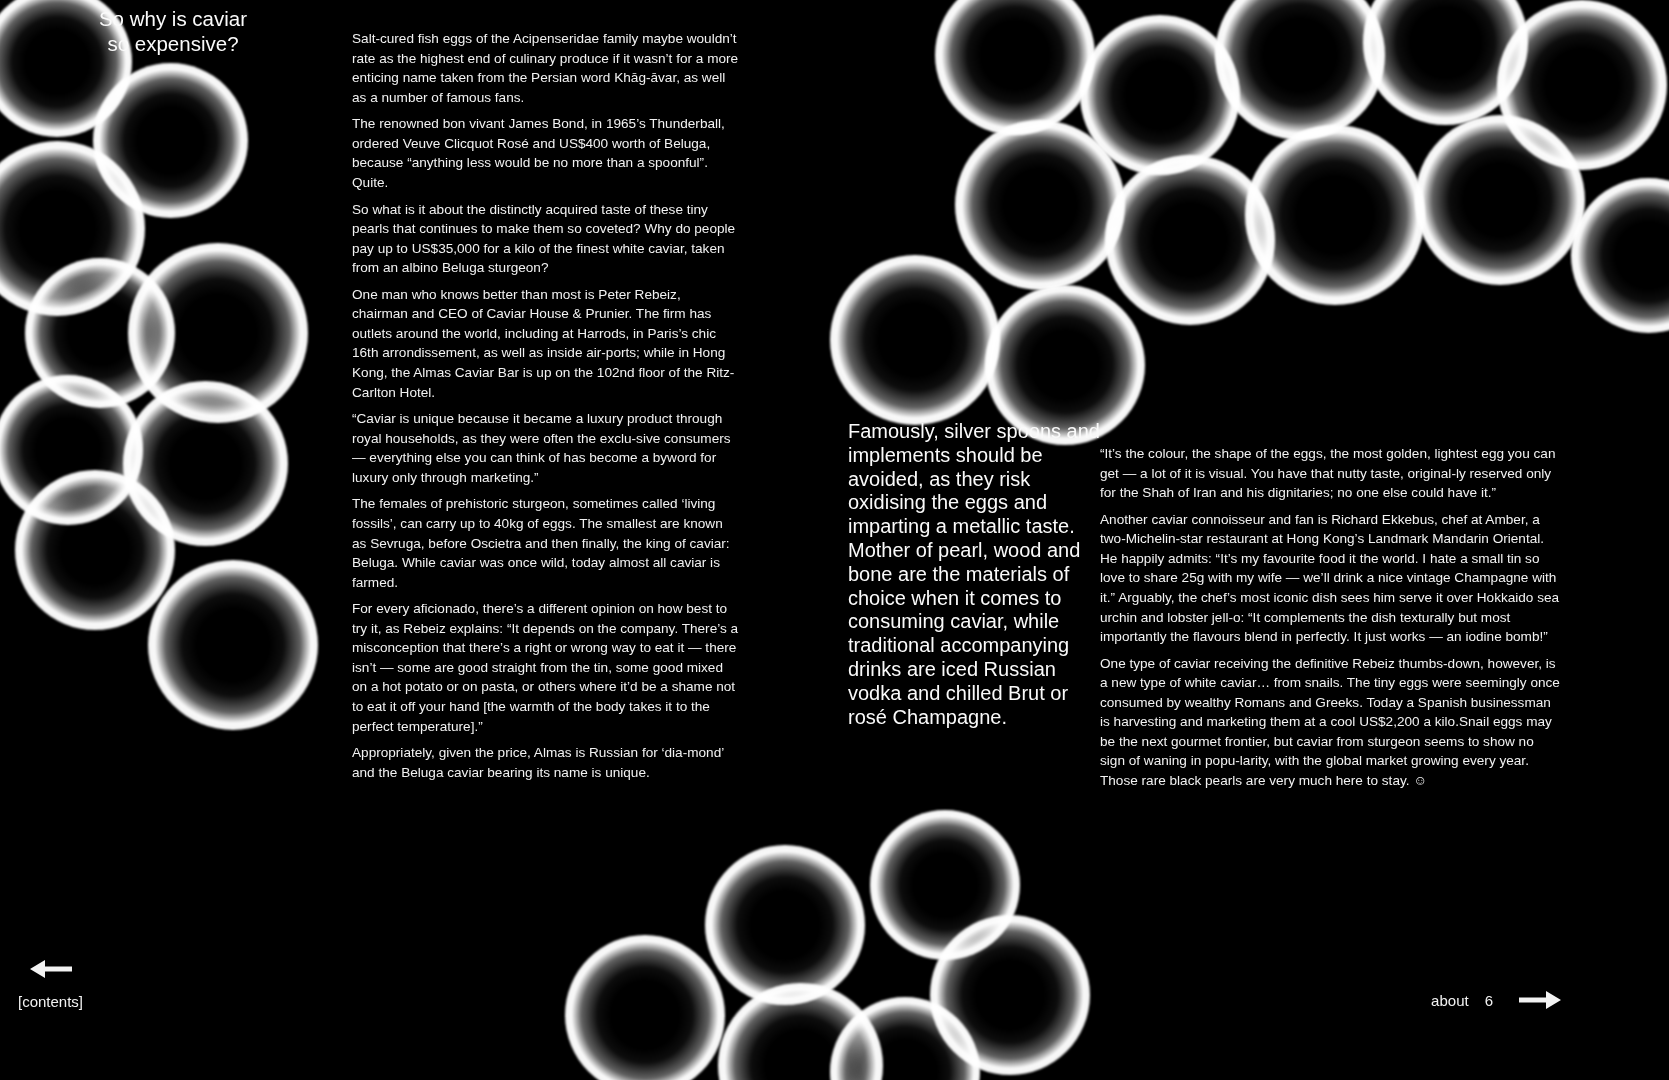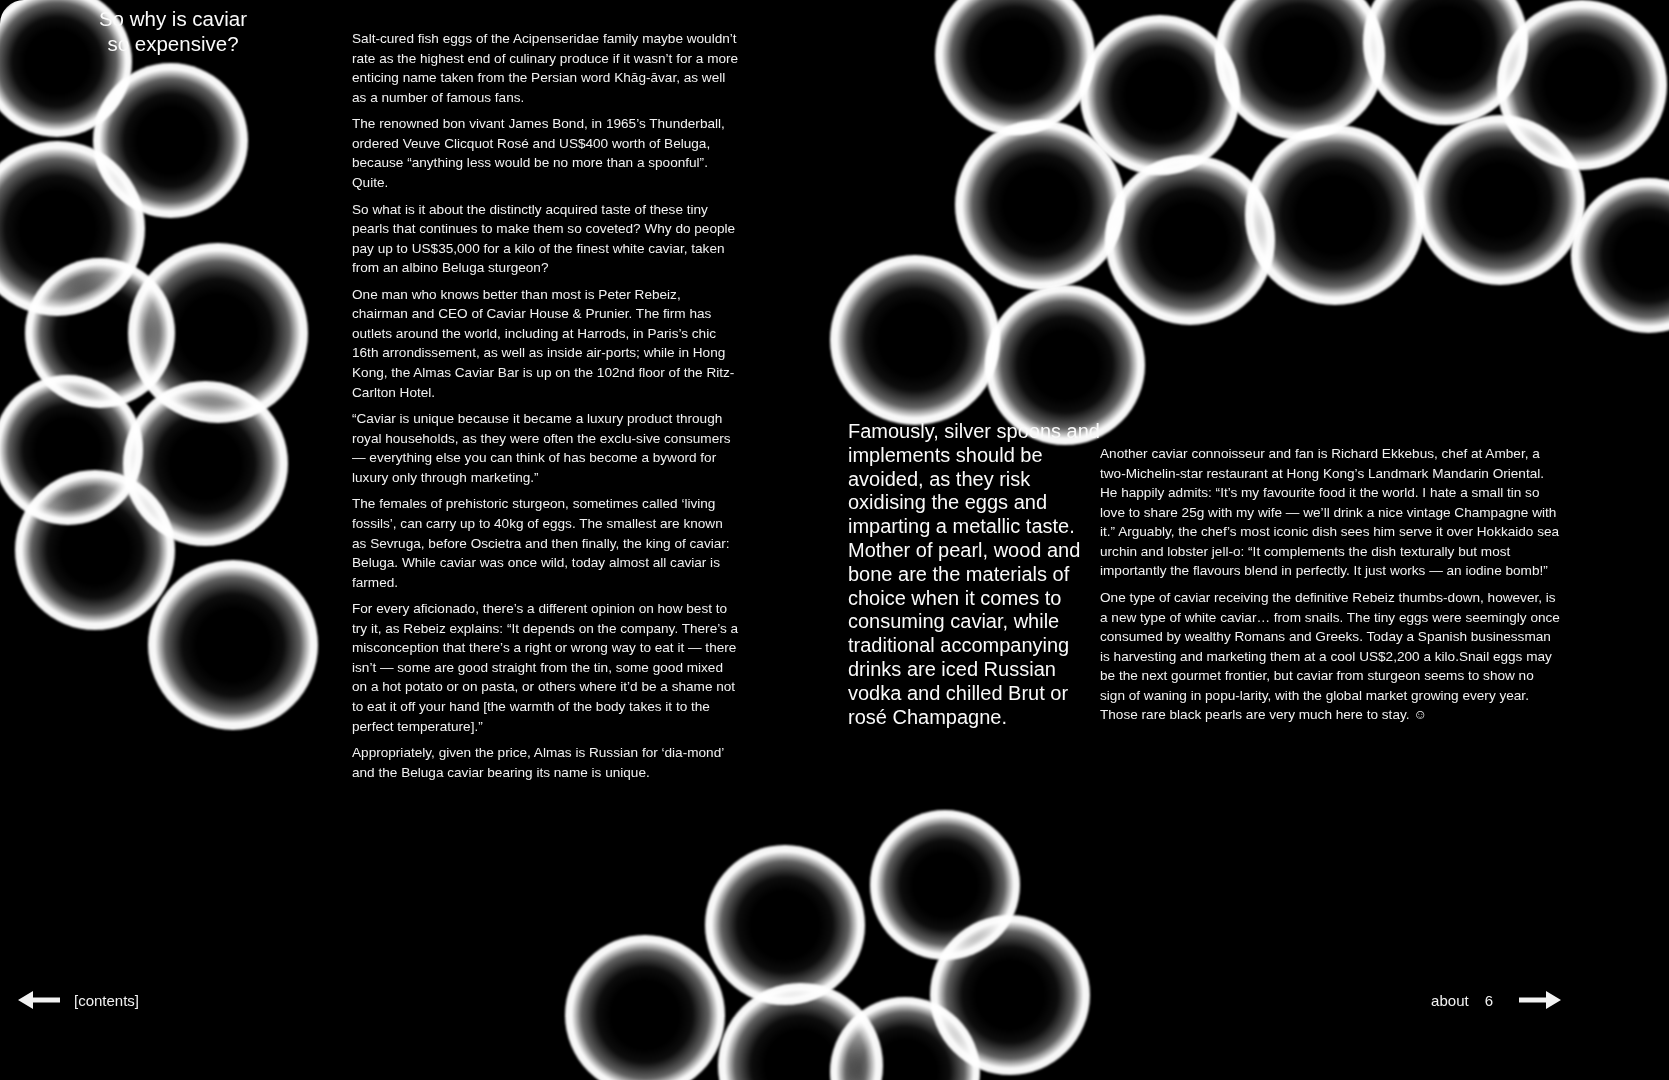--- a/index.html
+++ b/index.html
@@ -8,21 +8,20 @@
     background: #000;
   }
   .page {
     position: relative;
     width: 1669px;
     height: 1080px;
     background: #000000;
     overflow: hidden;
     font-family: "Liberation Sans", "DejaVu Sans", sans-serif;
     color: #f2f2f2;
-    border-radius: 24px;
   }
   
   #egg-layer { position: absolute; inset: 0; z-index: 0; }
   .egg {
     position: absolute;
     border-radius: 50%;
     mix-blend-mode: screen;
     filter: blur(1.2px);
     background: radial-gradient(circle,
       rgba(0,0,0,0) 0%,
@@ -71,21 +70,21 @@
   }
   .footer-left, .footer-right {
     position: absolute;
     bottom: 70px;
     display: flex;
     align-items: center;
     z-index: 2;
     font-size: 15px;
     color: #f2f2f2;
   }
-  .footer-left  { left: 18px; gap: 14px; }
+  .footer-left  { left: 18px; gap: 14px; flex-direction: column; }
   .footer-right { right: 108px; }
   .footer-right .page-word { margin-right: 16px; }
   .footer-right .page-num  { margin-right: 26px; }
   .arrow { display: inline-flex; align-items: center; cursor: pointer; }
   .arrow svg { display: block; }
 </style>
 </head>
 <body>
 
 <div class="page">
@@ -130,20 +129,21 @@
       <p>One man who knows better than most is Peter Rebeiz, chairman and CEO of Caviar House &amp; Prunier. The firm has outlets around the world, including at Harrods, in Paris’s chic 16th arrondissement, as well as inside air-ports; while in Hong Kong, the Almas Caviar Bar is up on the 102nd floor of the Ritz-Carlton Hotel.</p>
       <p>“Caviar is unique because it became a luxury product through royal households, as they were often the exclu-sive consumers — everything else you can think of has become a byword for luxury only through marketing.”</p>
       <p>The females of prehistoric sturgeon, sometimes called ‘living fossils’, can carry up to 40kg of eggs. The smallest are known as Sevruga, before Oscietra and then finally, the king of caviar: Beluga. While caviar was once wild, today almost all caviar is farmed.</p>
       <p>For every aficionado, there’s a different opinion on how best to try it, as Rebeiz explains: “It depends on the company. There’s a misconception that there’s a right or wrong way to eat it — there isn’t — some are good straight from the tin, some good mixed on a hot potato or on pasta, or others where it’d be a shame not to eat it off your hand [the warmth of the body takes it to the perfect temperature].”</p>
       <p>Appropriately, given the price, Almas is Russian for ‘dia-mond’ and the Beluga caviar bearing its name is unique.</p>
     </div>
 
   <div class="pull-quote">Famously, silver spoons and implements should be avoided, as they risk oxidising the eggs and imparting a metallic taste. Mother of pearl, wood and bone are the materials of choice when it comes to consuming caviar, while traditional accompanying drinks are iced Russian vodka and chilled Brut or rosé Champagne.</div>
 
   <div class="col right-col">
+      <p>“It’s the colour, the shape of the eggs, the most golden, lightest egg you can get — a lot of it is visual. You have that nutty taste, original-ly reserved only for the Shah of Iran and his dignitaries; no one else could have it.”</p>
       <p>Another caviar connoisseur and fan is Richard Ekkebus, chef at Amber, a two-Michelin-star restaurant at Hong Kong’s Landmark Mandarin Oriental. He happily admits: “It’s my favourite food it the world. I hate a small tin so love to share 25g with my wife — we’ll drink a nice vintage Champagne with it.” Arguably, the chef’s most iconic dish sees him serve it over Hokkaido sea urchin and lobster jell-o: “It complements the dish texturally but most importantly the flavours blend in perfectly. It just works — an iodine bomb!”</p>
       <p>One type of caviar receiving the definitive Rebeiz thumbs-down, however, is a new type of white caviar… from snails. The tiny eggs were seemingly once consumed by wealthy Romans and Greeks. Today a Spanish businessman is harvesting and marketing them at a cool US$2,200 a kilo.Snail eggs may be the next gourmet frontier, but caviar from sturgeon seems to show no sign of waning in popu-larity, with the global market growing every year. Those rare black pearls are very much here to stay. ☺</p>
     </div>
 
   <div class="footer-left">
     <span class="arrow">
       <svg width="42" height="20" viewBox="0 0 42 20">
         <path d="M42 7.5 H15 V1 L0 10 L15 19 V12.5 H42 Z" fill="#f2f2f2"></path>
       </svg>
     </span>

